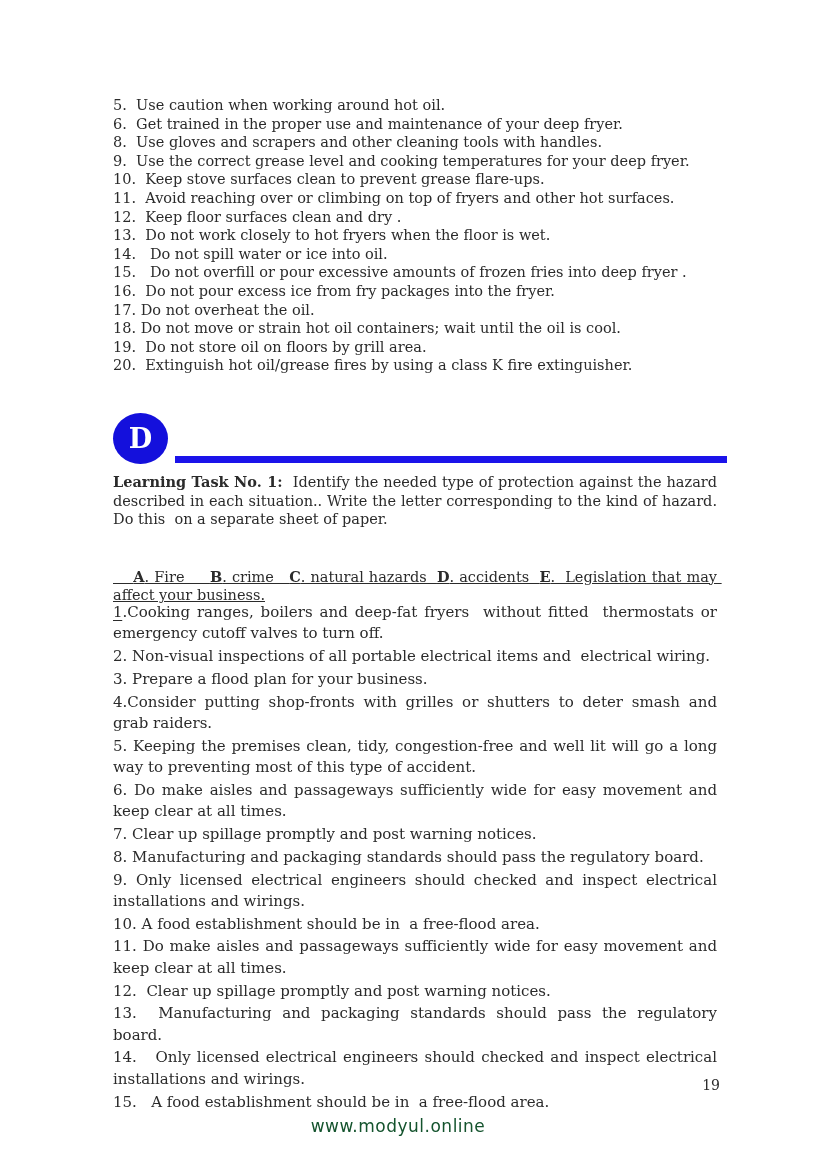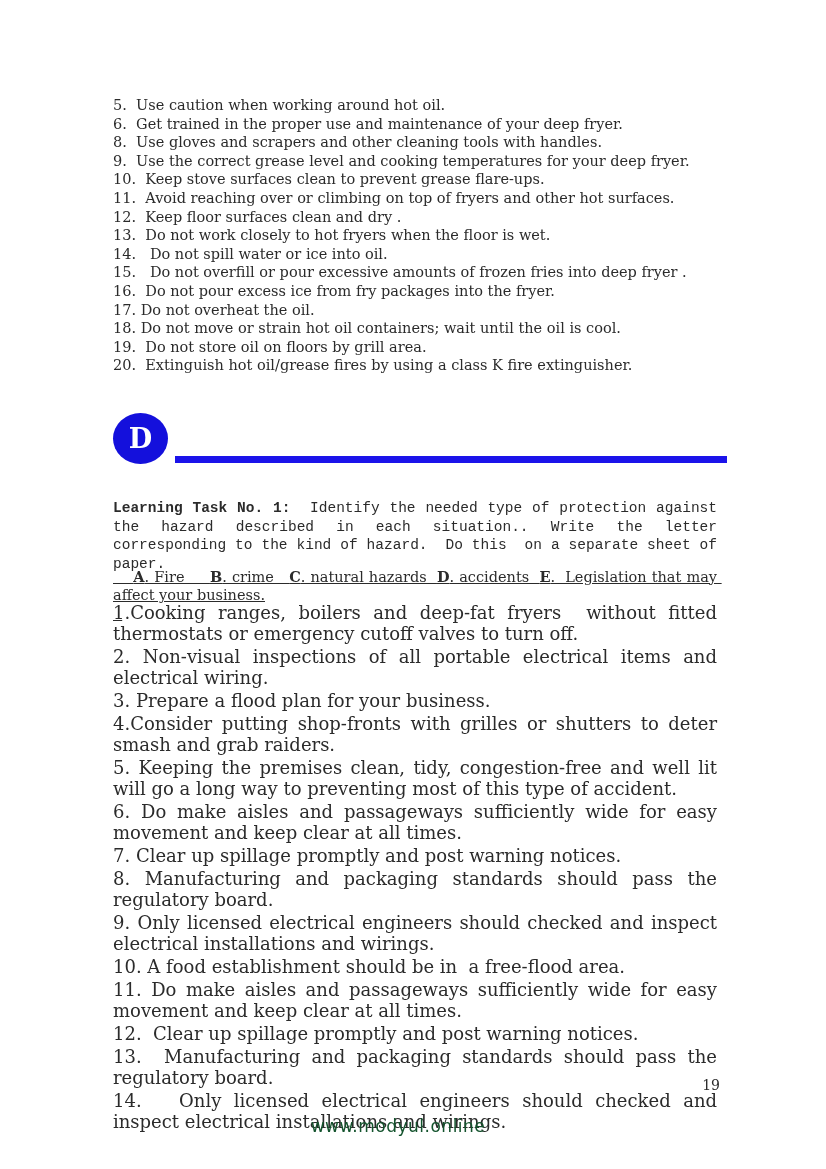--- a/index.html
+++ b/index.html
@@ -69,33 +69,33 @@
   .para {
     position: absolute;
     left: 113px;
     width: 604px;
     margin: 0;
     font-size: 14.5px;
     line-height: 18.6px;
     text-align: justify;
     white-space: pre-wrap;
   }
-  .task-para { top: 499px; font-family: Liberation Mono, monospace; }
+  .task-para { top: 473px; }
   .options-para { top: 549px; text-decoration: underline; }
   .opt-letter { font-weight: bold; }
   
   .situations {
     position: absolute;
     left: 113px;
     top: 602px;
     width: 604px;
   }
   .situation {
     margin: 0 0 1.5px 0;
-    font-size: 18px;
+    font-size: 15px;
     line-height: 21.3px;
     text-align: justify;
     white-space: pre-wrap;
   }
   
   .page-number {
     position: absolute;
     left: 0;
     top: 1077px;
     width: 720px;
@@ -191,19 +191,20 @@
       <p class="situation">10. A food establishment should be in  a free-flood area.</p>
 
       <p class="situation">11. Do make aisles and passageways sufficiently wide for easy movement and keep clear at all times.</p>
 
       <p class="situation">12.  Clear up spillage promptly and post warning notices.</p>
 
       <p class="situation">13.  Manufacturing and packaging standards should pass the regulatory board.</p>
 
       <p class="situation">14.   Only licensed electrical engineers should checked and inspect electrical installations and wirings.</p>
 
+      <p class="situation">15.   A food establishment should be in  a free-flood area.</p>
 
   </div>
 
   <div class="page-number">19</div>
   <div class="watermark">www.modyul.online</div>
 
 </div>
 
 </body></html>

